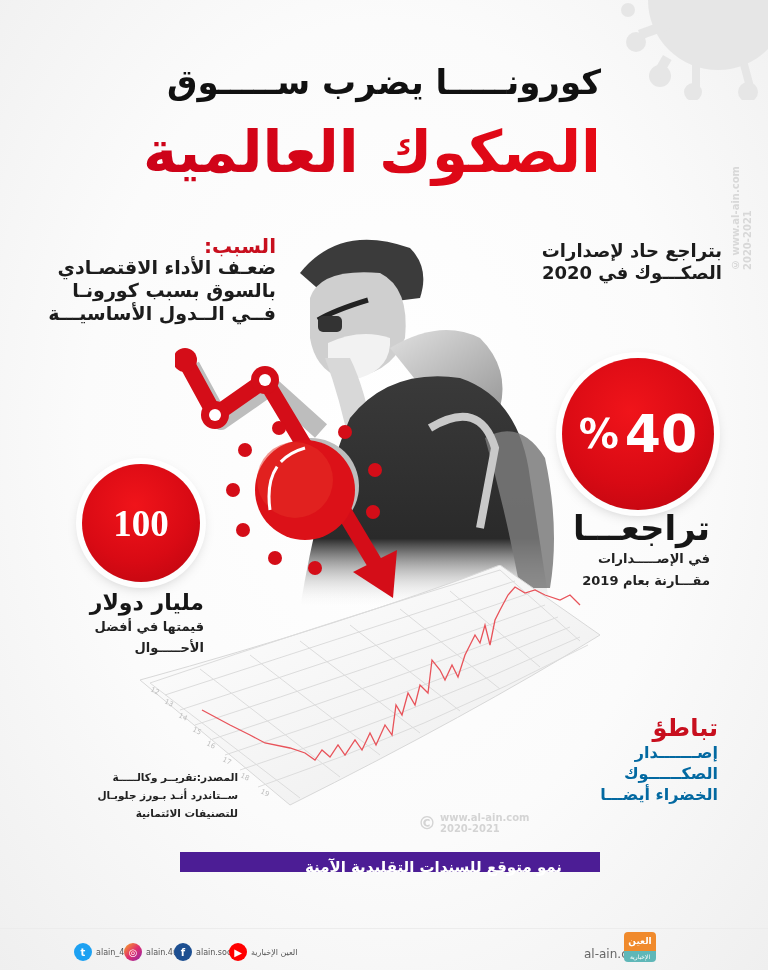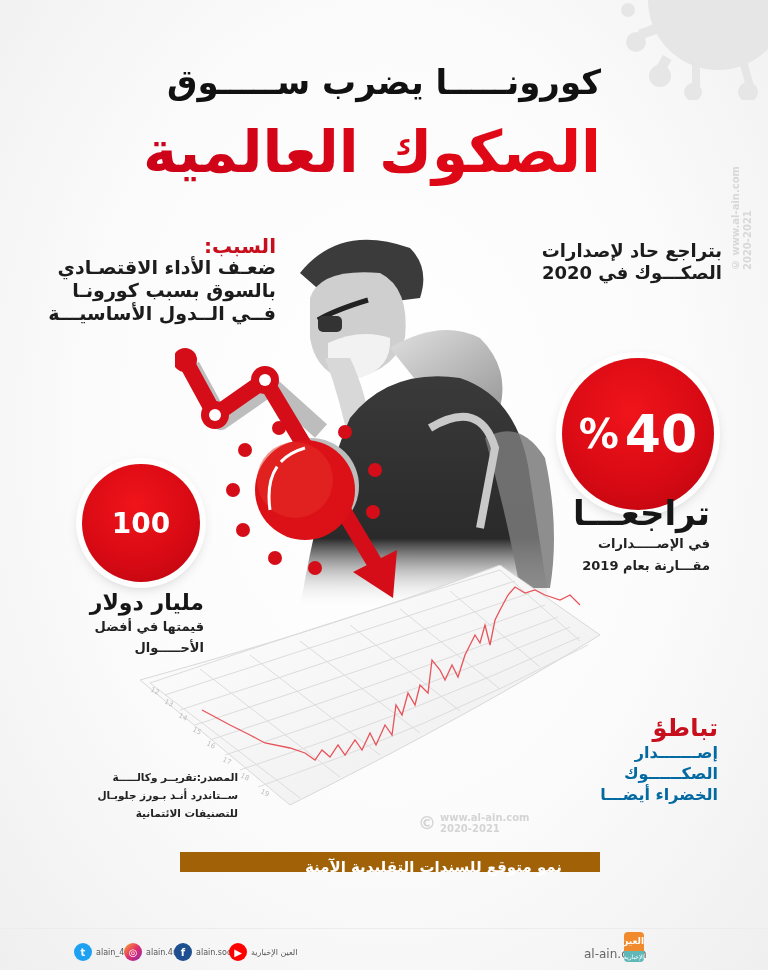--- a/index.html
+++ b/index.html
@@ -50,53 +50,53 @@
 
   
   .circle {
     border-radius: 50%;
     background: radial-gradient(circle at 45% 35%, #f0141a 0%, #d90a14 55%, #b8050f 100%);
     box-shadow: 0 0 0 6px rgba(255,255,255,0.95), 0 4px 14px rgba(0,0,0,0.25);
     display: flex; align-items: center; justify-content: center;
     color: #fff; font-weight: bold;
   }
   .c40 { left: 562px; top: 358px; width: 152px; height: 152px; font-size: 52px; }
-  .c100 { left: 82px; top: 464px; width: 118px; height: 118px; font-size: 28px; }
-
-  .decline { left: 530px; width: 180px; top: 493px; }
+  .c100 { left: 82px; top: 464px; width: 118px; height: 118px; font-size: 37px; font-family: Liberation Serif, serif; }
+
+  .decline { left: 530px; width: 180px; top: 508px; }
   .decline .big { font-size: 34px; font-weight: bold; color: #161616; line-height: 40px; }
   .decline .line { font-size: 13px; font-weight: bold; line-height: 22px; color: #222; }
 
   .billion { left: 60px; width: 144px; top: 590px; }
   .billion .big { font-size: 22px; font-weight: bold; line-height: 26px; color: #161616; }
   .billion .line { font-size: 13px; font-weight: bold; line-height: 21px; color: #222; }
 
   .slow { left: 560px; width: 158px; top: 714px; }
   .slow .h-red { font-size: 24px; line-height: 28px; }
   .slow .line { font-size: 16px; font-weight: bold; line-height: 21px; color: #0369a1; }
 
   .source { left: 80px; width: 158px; top: 768px; }
   .source .line { font-size: 10.5px; font-weight: bold; line-height: 18px; color: #222; }
 
   .wm2 { left: 418px; top: 812px; font-size: 10px; font-weight: bold; color: #d4d4d4; line-height: 11px; display:flex; gap:4px; align-items:center;}
   .wm2 .copy { font-size: 18px; line-height: 18px; }
 
   
   .banner {
     left: 180px; top: 852px; width: 420px; height: 20px;
-    background: #a16207; color: #fff; font-size: 15px; font-weight: bold;
+    background: #4c1d95; color: #fff; font-size: 15px; font-weight: bold;
     direction: rtl; text-align: right; padding-right: 38px; line-height: 30px;
   }
 
   
   .footer-line { left: 0; top: 928px; width: 768px; height: 1px; background: #ececec; }
   .social { top: 940px; height: 24px; display: flex; align-items: center; gap: 4px; }
   .soc-ic { width: 18px; height: 18px; border-radius: 50%; display:flex; align-items:center; justify-content:center; color:#fff; font-size: 10px; font-weight: bold; }
   .soc-lbl { font-size: 8px; color: #555; }
-  .logo { left: 624px; top: 932px; width: 20px; height: 30px; border-radius: 4px; overflow: hidden; }
+  .logo { left: 624px; top: 932px; width: 32px; height: 30px; border-radius: 4px; overflow: hidden; }
   .logo .top { height: 19px; background: #f08a2c; color:#fff; font-size: 9px; font-weight:bold; text-align:center; line-height:19px; direction: rtl;}
   .logo .bot { height: 11px; background: #5fb7b8; color:#fff; font-size: 6px; text-align:center; line-height:11px; direction: rtl;}
   .site { left: 584px; top: 947px; font-size: 12px; color: #666; }
 
   svg { display: block; }
 </style>
 </head>
 <body>
 
 <div class="abs bg-virus">

